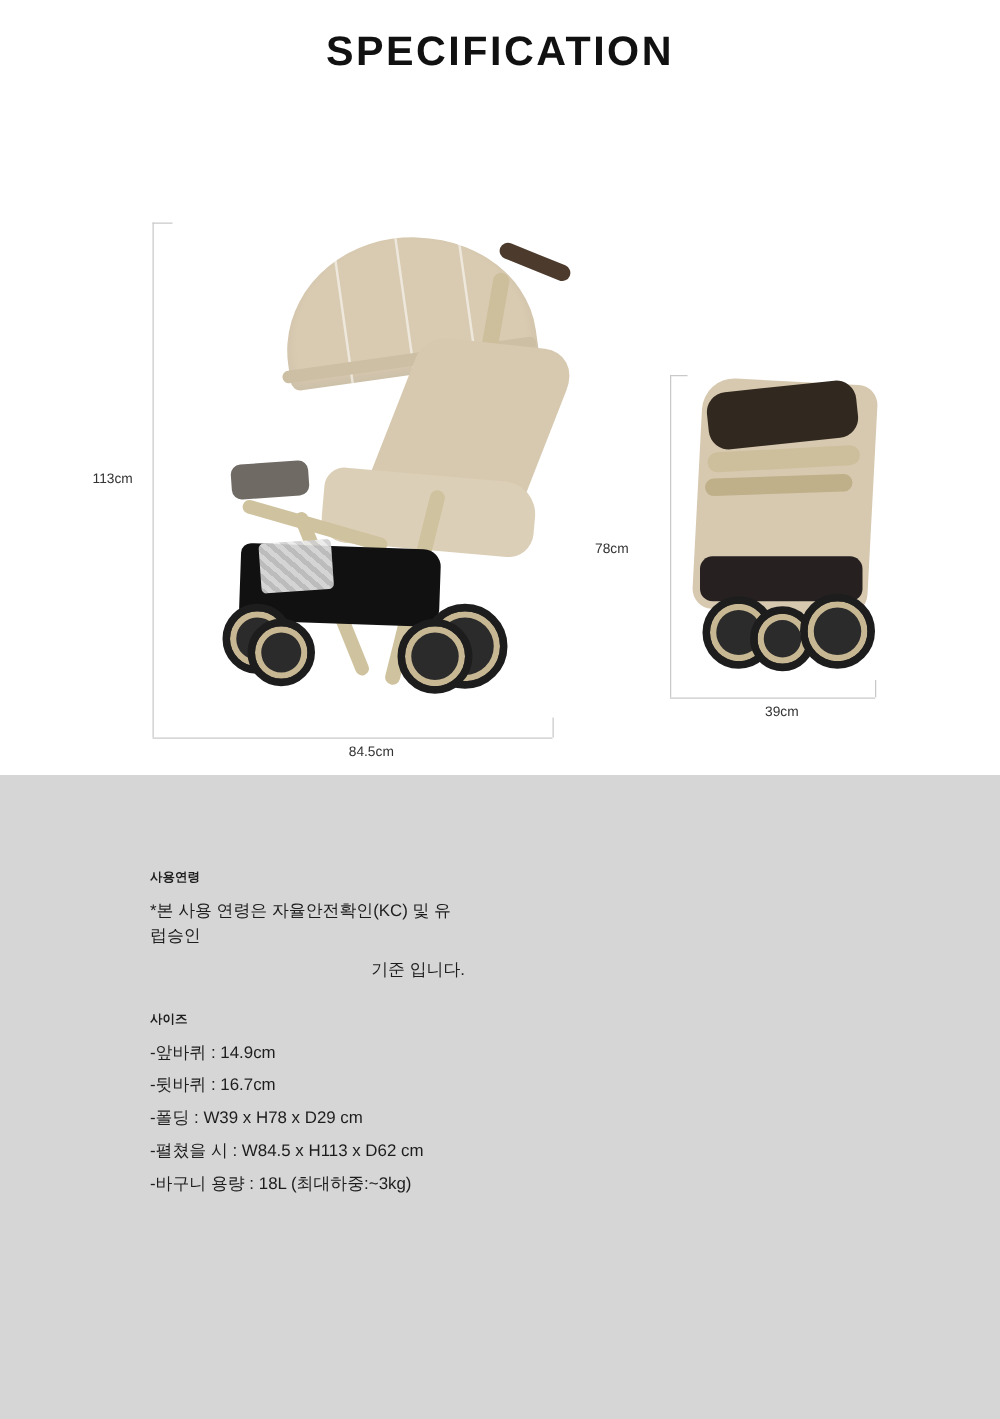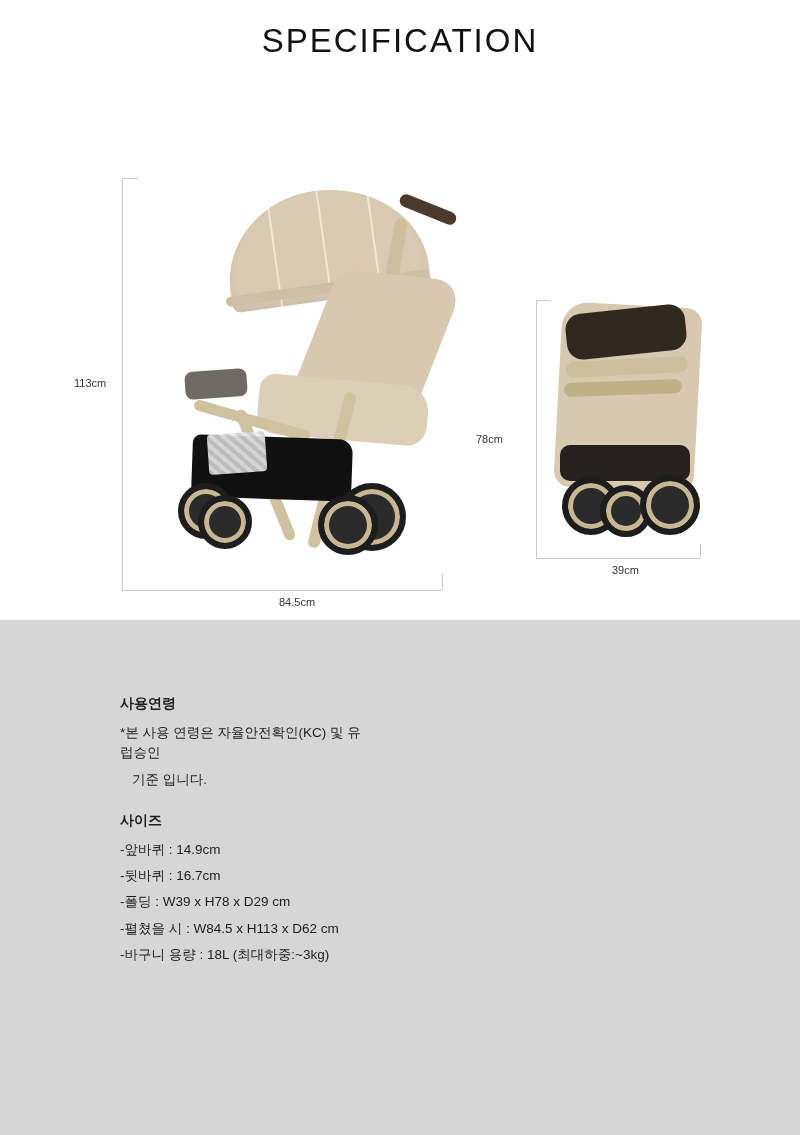--- a/index.html
+++ b/index.html
@@ -21,21 +21,21 @@
     position: relative;
     background: #ffffff;
   }
 
   
   .title {
     text-align: center;
     font-size: 33px;
     letter-spacing: 2px;
     color: #111;
-    font-weight: 400;
+    font-weight: 700;
     padding-top: 22px;
     font-family: "Liberation Sans", sans-serif;
   }
 
   
   .illustration {
     position: relative;
     width: 800px;
     height: 555px;
   }
@@ -295,31 +295,31 @@
   }
   .col-right {
     width: 350px;
     padding-left: 40px;
     border-left: 1px solid #b9b9b9;
     min-height: 400px;
   }
   .group { margin-bottom: 22px; }
   .group h3 {
     margin: 0 0 10px 0;
-    font-size: 14px;
+    font-size: 10px;
     font-weight: bold;
     color: #1d1d1d;
   }
   .group p {
     margin: 0 0 6px 0;
     font-size: 13.5px;
     line-height: 1.5;
     color: #1d1d1d;
   }
-  .indent { padding-left: 12px; display: block; }
+  .indent { padding-left: 12px; display: block; text-align: right; }
 </style>
 </head>
 <body>
 
 <div class="page">
 
   <div class="title">SPECIFICATION</div>
 
   <div class="illustration">
 

